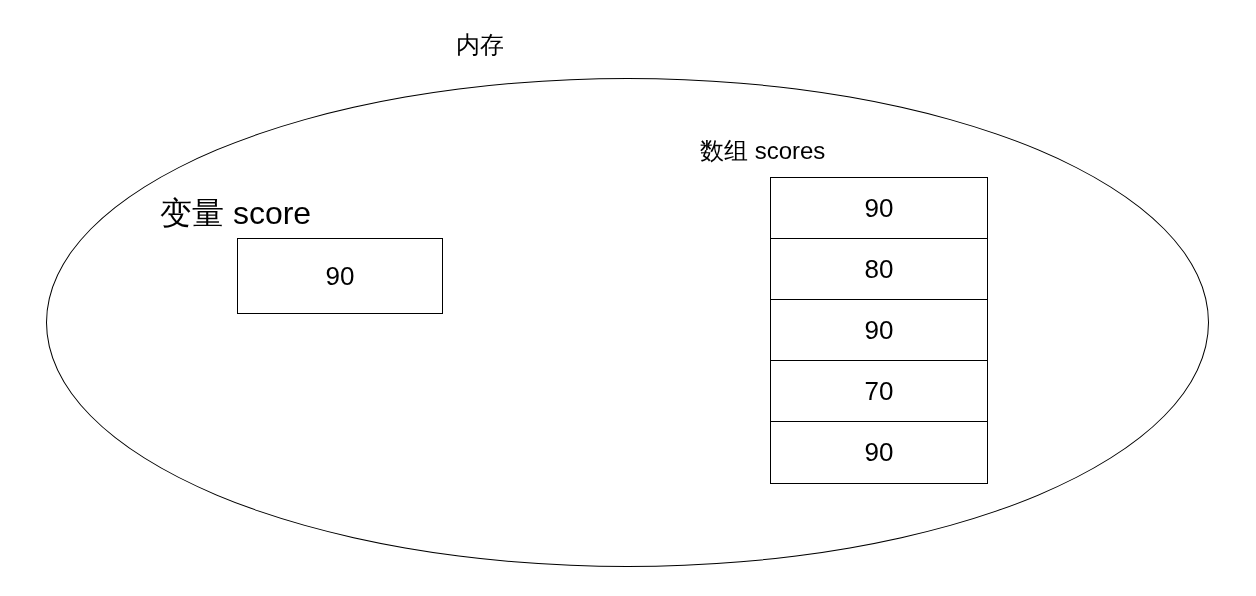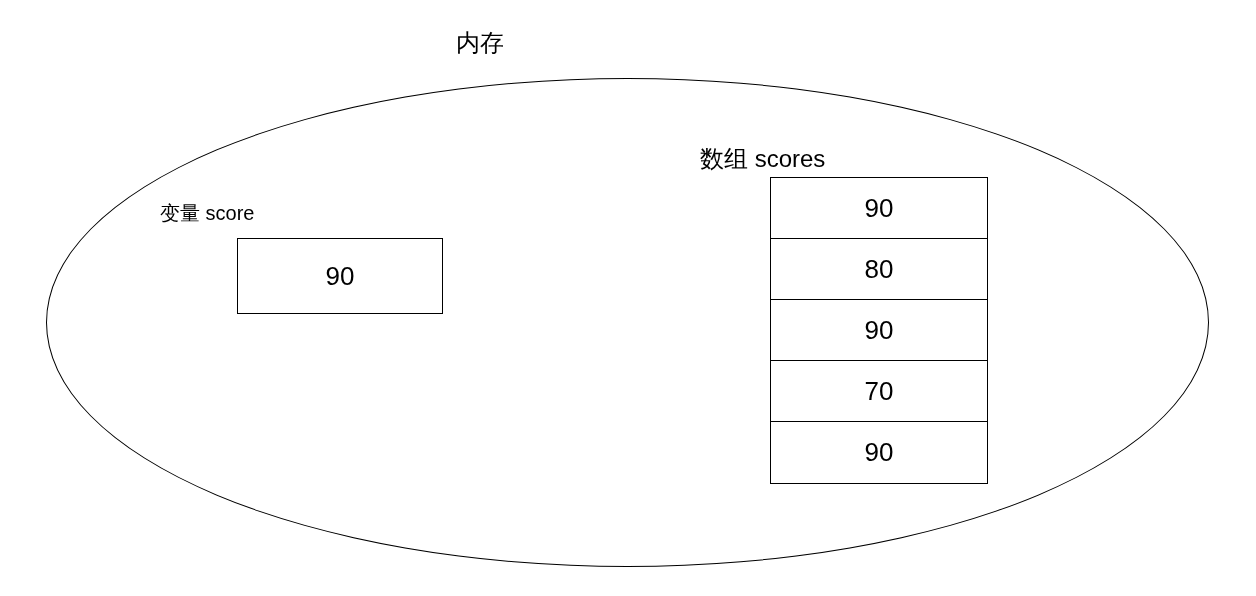--- a/index.html
+++ b/index.html
@@ -25,27 +25,26 @@
     border-radius: 50%;
     background: transparent;
   }
   .diagram-title {
     position: absolute;
     left: 456px;
     top: 31px;
     font-size: 24px;
     line-height: 28px;
     white-space: nowrap;
-    font-family: Liberation Mono, monospace;
   }
   .var-label {
     position: absolute;
     left: 160px;
     top: 199px;
-    font-size: 20px;
+    font-size: 32px;
     line-height: 28px;
     white-space: nowrap;
   }
   .var-box {
     position: absolute;
     left: 237px;
     top: 238px;
     width: 206px;
     height: 76px;
     border: 1px solid #000000;
@@ -54,21 +53,20 @@
     justify-content: center;
     font-size: 26px;
   }
   .array-label {
     position: absolute;
     left: 700px;
     top: 137px;
     font-size: 24px;
     line-height: 28px;
     white-space: nowrap;
-    margin-top: 8px;
   }
   .array-stack {
     position: absolute;
     left: 770px;
     top: 177px;
     width: 218px;
     border: 1px solid #000000;
   }
   .array-cell {
     width: 100%;

